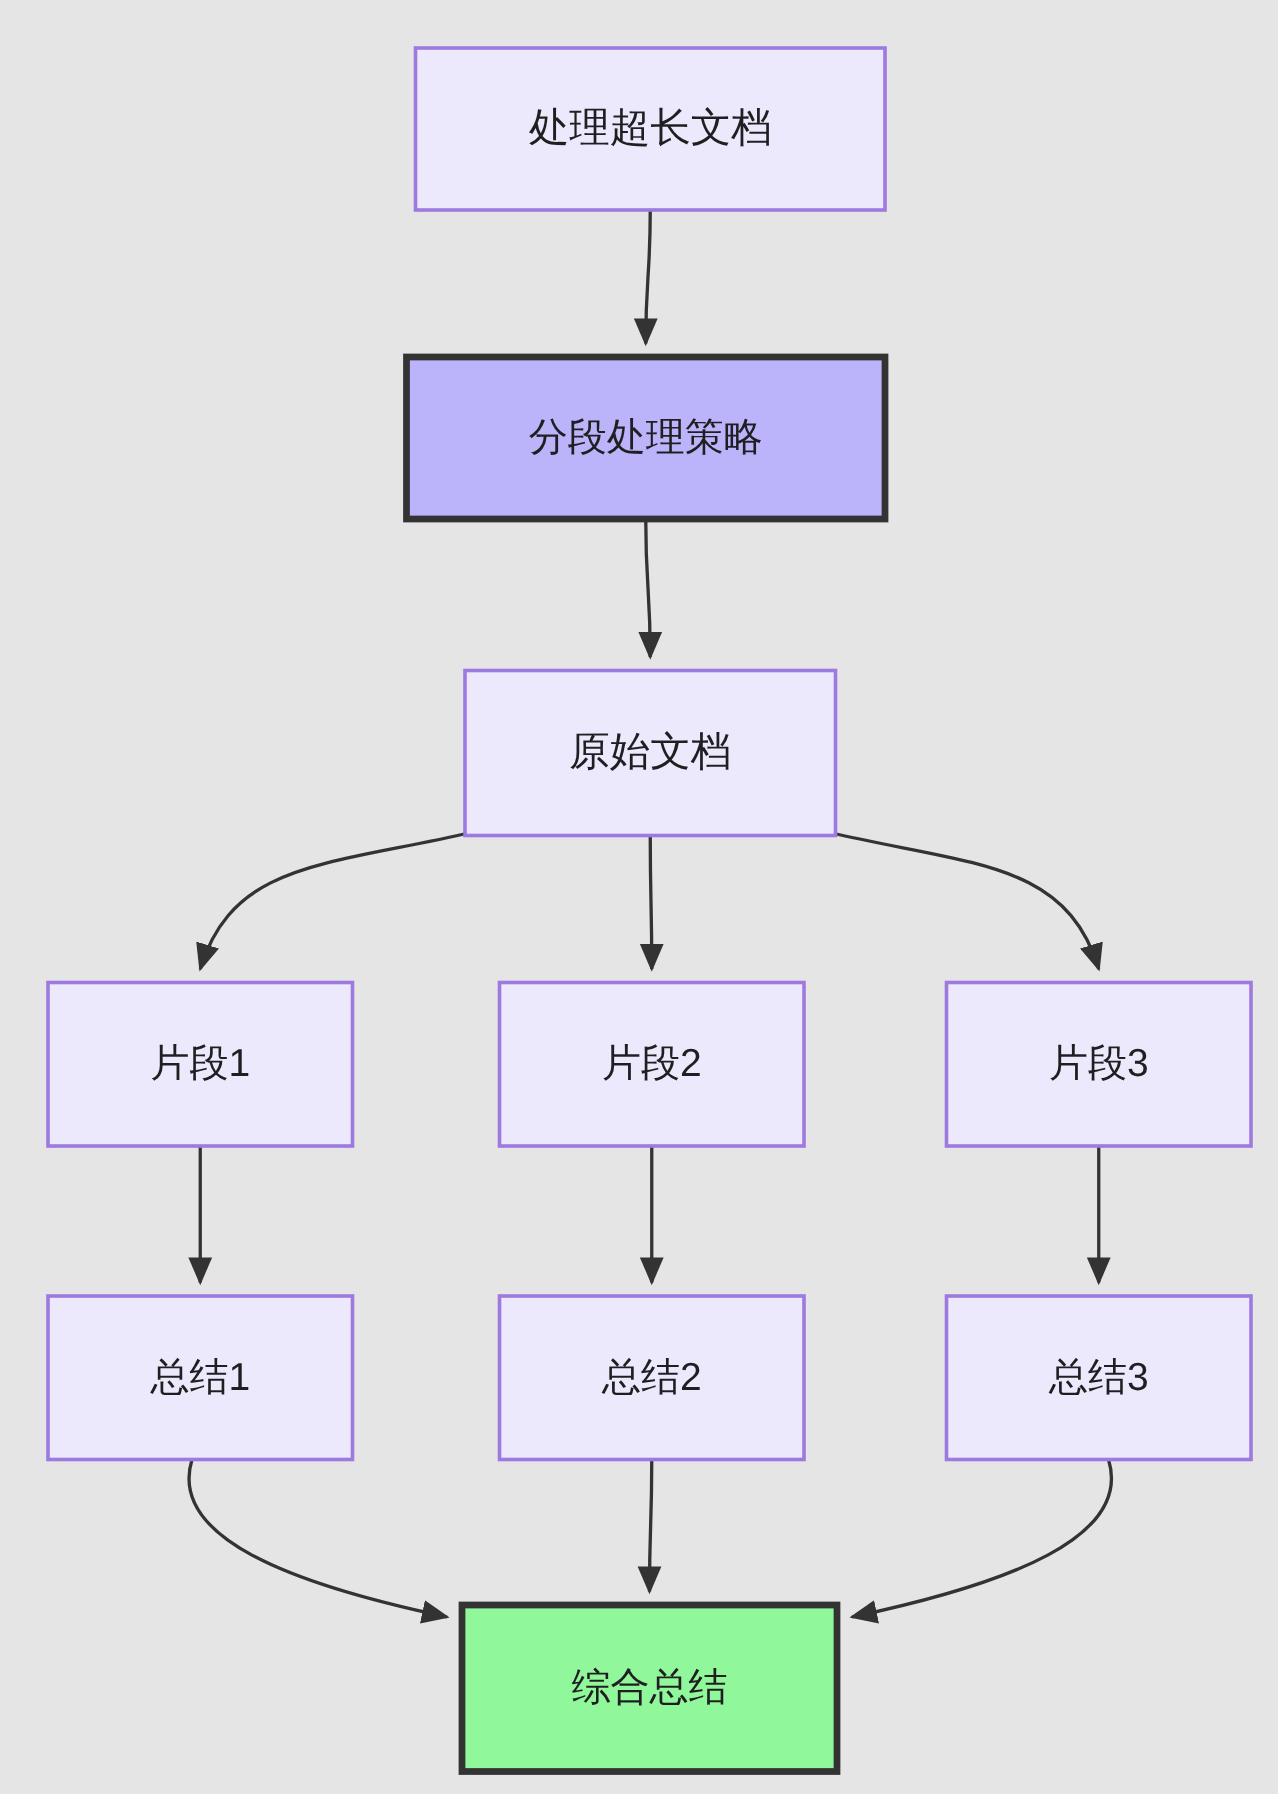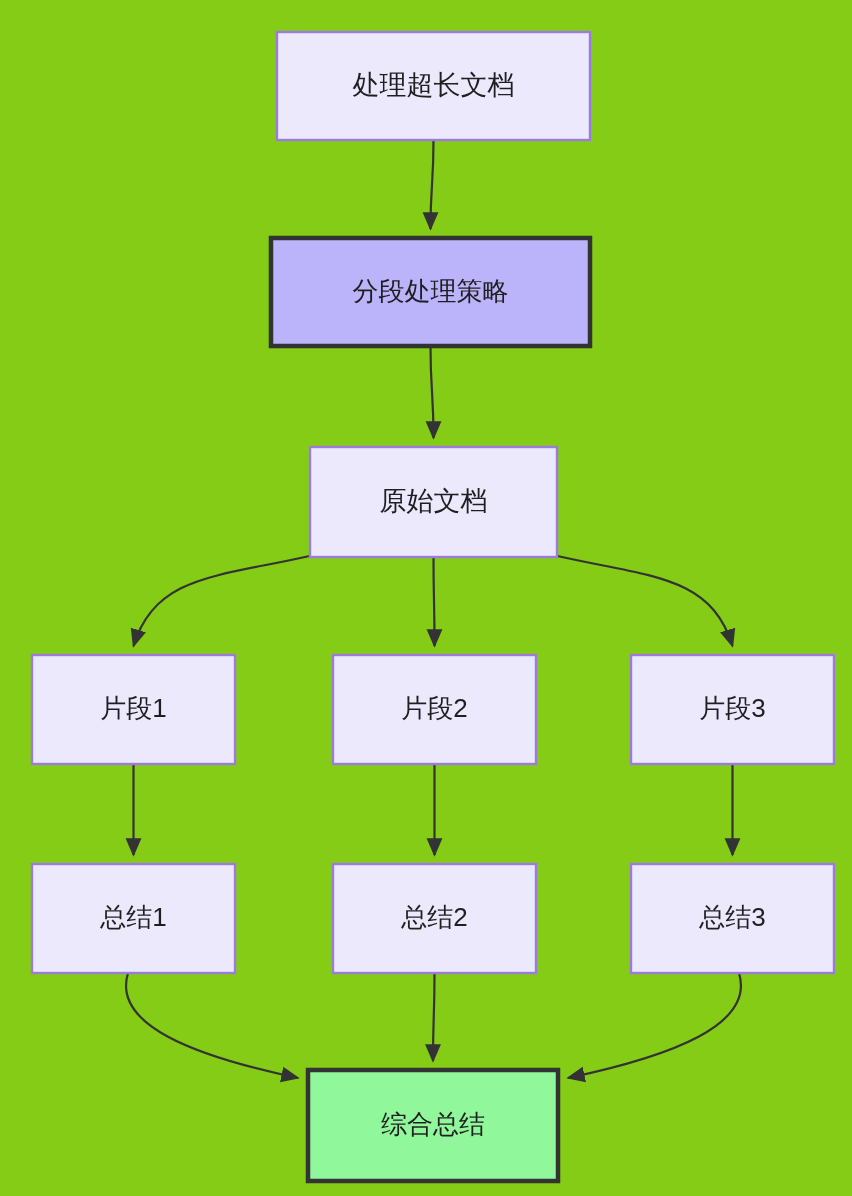--- a/index.html
+++ b/index.html
@@ -11,21 +11,21 @@
   body {
     width: 852px;
     height: 1196px;
     font-family: "Liberation Sans", "DejaVu Sans", sans-serif;
     overflow: hidden;
   }
   #diagram-root {
     position: relative;
     width: 852px;
     height: 1196px;
-    background: #84cc16;
+    background: #e5e5e5;
     text-decoration: underline;
   }
   svg.flow-canvas {
     position: absolute;
     top: 0;
     left: 0;
     width: 852px;
     height: 1196px;
     display: block;
   }

